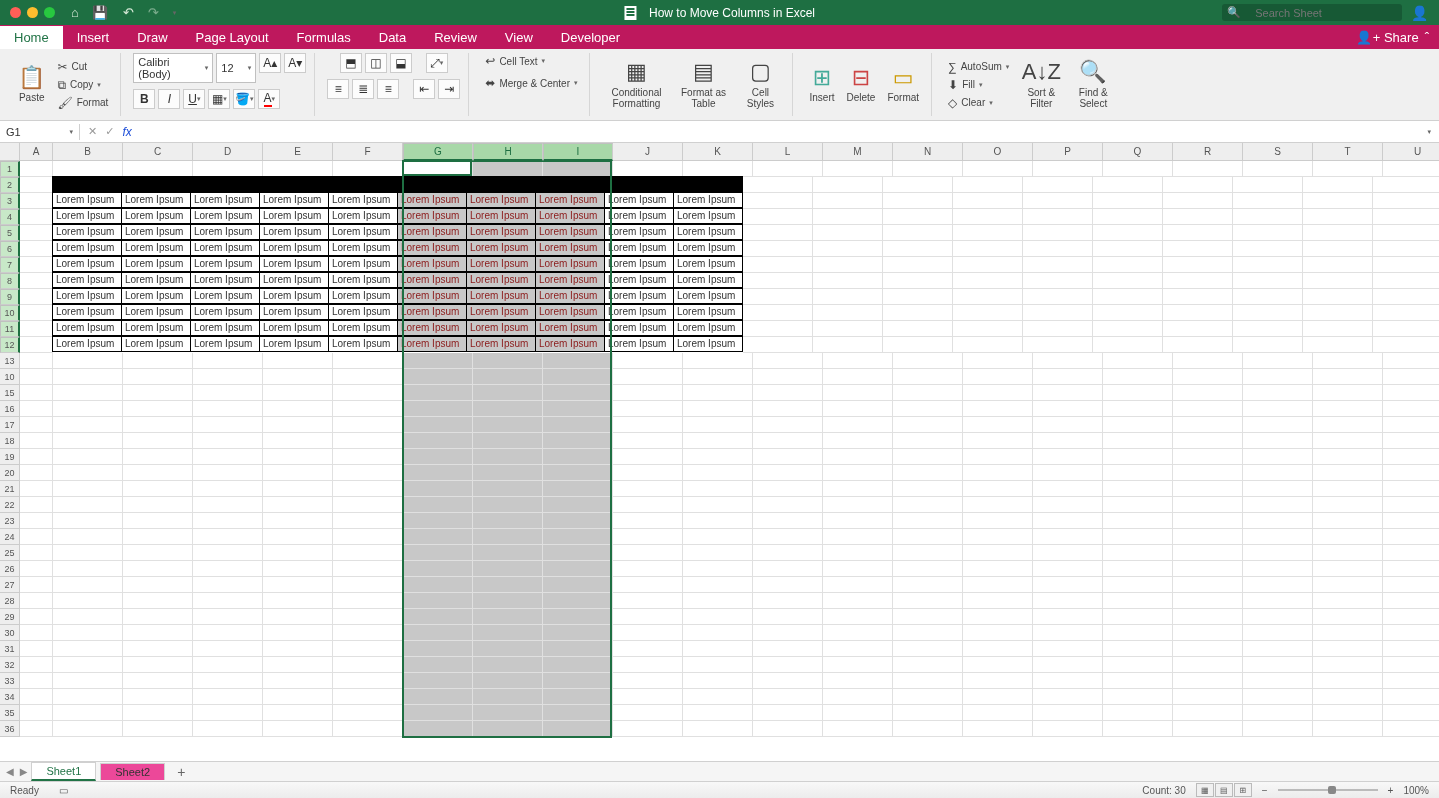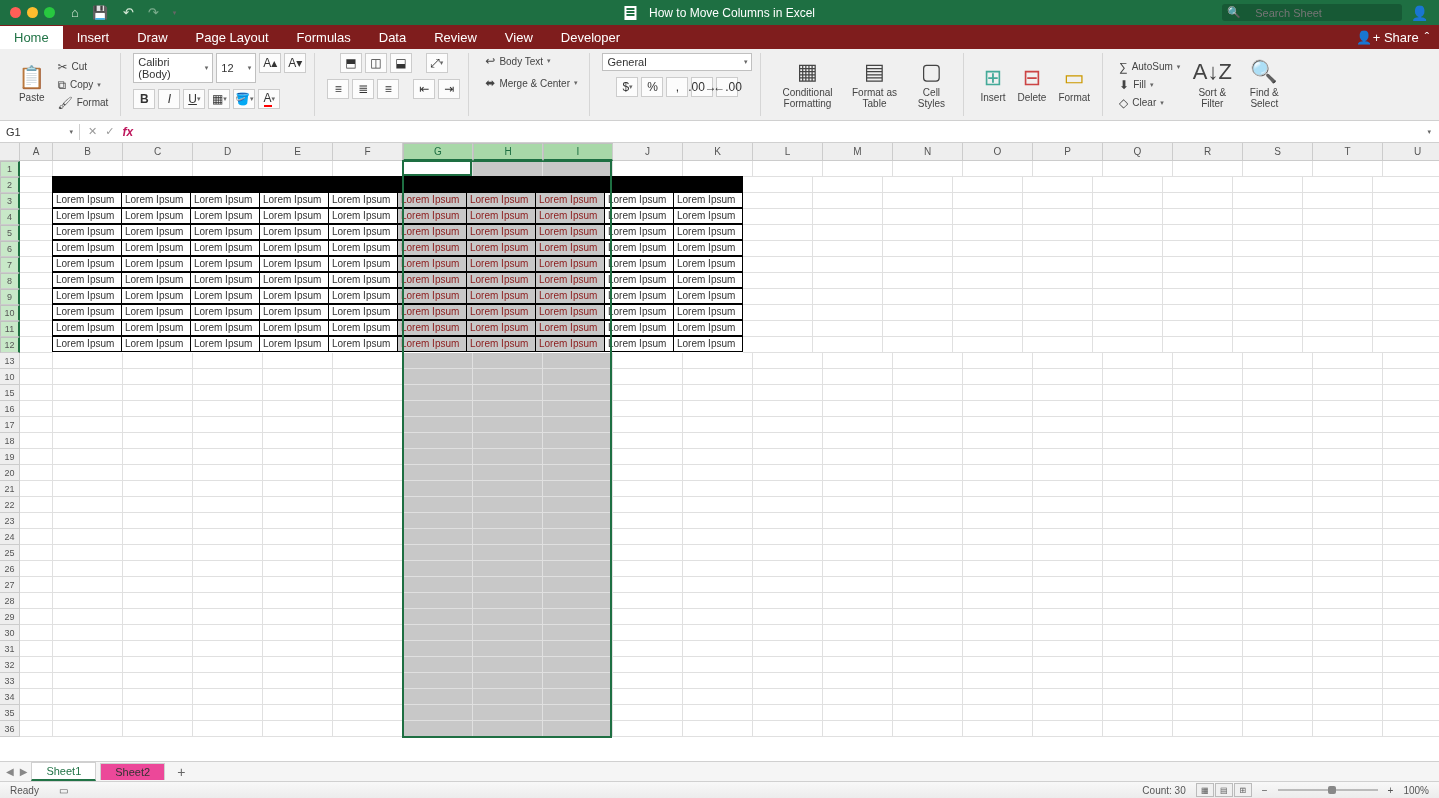--- a/index.html
+++ b/index.html
@@ -13,21 +13,21 @@
 .qat { display:flex; gap:14px; padding-left:6px; align-items:center; }
 .qat-icon { color:#d8ead8; font-size:13px; }
 .title-center { position:absolute; left:50%; transform:translateX(-50%); display:flex; align-items:center; gap:13px; }
 .doc-icon { width:12px; height:14px; background:#fff; display:inline-block; position:relative; }
 .doc-icon::before { content:""; position:absolute; top:2px; left:2px; right:2px; height:2px; background:#1e6f42; box-shadow:0 3px 0 #1e6f42, 0 6px 0 #1e6f42; }
 .search-box { margin-left:auto; display:flex; align-items:center; background:#175935; padding:2px 6px; border-radius:3px; color:#b8d4b8; font-size:11px; width:180px; }
 .search-box input { background:transparent; border:none; color:#fff; outline:none; width:100%; font-size:11px; margin-left:14px; }
 .user-icon { padding:0 10px; color:#d8ead8; font-size:14px; }
 
 
-.tabbar { height:24px; background:#7f1d1d; display:flex; align-items:flex-end; color:#fff; font-size:13px; }
+.tabbar { height:24px; background:#be185d; display:flex; align-items:flex-end; color:#fff; font-size:13px; }
 .tab { padding:4px 14px; cursor:pointer; }
 .tab.active { background:#fff; color:#217346; }
 .share-section { margin-left:auto; padding:4px 10px; display:flex; align-items:flex-start; gap:6px; }
 
 
 .ribbon { height:72px; background:#f0f0f0; border-bottom:1px solid #d0d0d0; display:flex; padding:4px 6px; gap:4px; }
 .group { border-right:1px solid #d6d6d6; padding:0 8px; display:flex; align-items:center; gap:4px; }
 .group:last-child { border-right:none; }
 .btn-big { display:flex; flex-direction:column; align-items:center; justify-content:center; gap:2px; padding:2px 4px; cursor:pointer; font-size:10px; color:#444; text-align:center; line-height:1.1; }
 .btn-big .ic { font-size:22px; }
@@ -37,21 +37,21 @@
 .sel { border:1px solid #c0c0c0; background:#fff; padding:2px 4px; font-size:11px; display:flex; align-items:center; justify-content:space-between; }
 .tri { font-size:7px; color:#666; }
 .ic-box { width:22px; height:20px; border:1px solid #ccc; display:flex; align-items:center; justify-content:center; font-size:12px; background:#fcfcfc; cursor:pointer; }
 .row { display:flex; gap:3px; }
 
 
 .formula-bar { height:22px; border-bottom:1px solid #d0d0d0; display:flex; align-items:center; background:#fff; }
 .name-box { width:80px; border-right:1px solid #d0d0d0; padding:2px 6px; font-size:11px; display:flex; align-items:center; justify-content:space-between; }
 .fx-area { display:flex; align-items:center; gap:8px; padding:0 8px; flex:1; }
 .fx-icon { color:#999; font-size:11px; }
-.fx-label { font-style:italic; color:#be185d; font-size:12px;font-weight:bold; }
+.fx-label { font-style:italic; color:#1d4ed8; font-size:12px; }
 
 
 .grid-area { position:relative; height:602px; background:#fff; overflow:hidden; }
 .corner { position:absolute; left:0; top:0; width:20px; height:18px; background:#eee; border-right:1px solid #ccc; border-bottom:1px solid #ccc; z-index:5; }
 .col-headers { position:absolute; left:20px; top:0; right:0; height:18px; display:flex; z-index:4; }
 .col-h { width:70px; height:18px; background:#eee; border-right:1px solid #ccc; border-bottom:1px solid #ccc; display:flex; align-items:center; justify-content:center; font-size:10px; color:#555; flex-shrink:0; }
 .col-h.narrow { width:33px; }
 .col-h.sel { background:#a8d8a8; color:#1e6f42; border-bottom:2px solid #1e6f42; }
 .row-headers { position:absolute; left:0; top:18px; width:20px; z-index:4; }
 .row-h { height:16px; background:#eee; border-right:1px solid #ccc; border-bottom:1px solid #ccc; display:flex; align-items:center; justify-content:center; font-size:9px; color:#555; }
@@ -193,41 +193,28 @@
       <div class="ic-box">≣</div>
       <div class="ic-box">≡</div>
       <div style="width:8px"></div>
       <div class="ic-box">⇤</div>
       <div class="ic-box">⇥</div>
     </div>
   </div>
   <div class="group" style="flex-direction:column;gap:6px;align-items:flex-start;">
     <div class="btn-sm">
         <span class="ic">↩</span>
-        <span>Body Text</span> 
+        <span>Cell Text</span> 
         <span class="tri">▾</span>
       </div>
     <div class="btn-sm">
         <span class="ic">⬌</span>
         <span>Merge &amp; Center</span> 
         <span class="tri">▾</span>
       </div>
-  </div>
-  <div class="group" style="flex-direction:column;gap:6px;">
-    <div class="sel" style="width:150px">
-        <span>General</span>
-        <span class="tri">▾</span>
-      </div>
-    <div class="row">
-      <div class="ic-box">$<span class="tri">▾</span></div>
-      <div class="ic-box">%</div>
-      <div class="ic-box">,</div>
-      <div class="ic-box">.00→</div>
-      <div class="ic-box">←.00</div>
-    </div>
   </div>
   <div class="group">
     <div class="btn-big">
         <span class="ic">▦</span>
         <span style="max-width:60px">Conditional Formatting</span>
       </div>
     <div class="btn-big">
         <span class="ic">▤</span>
         <span style="max-width:50px">Format as Table</span>
       </div>

